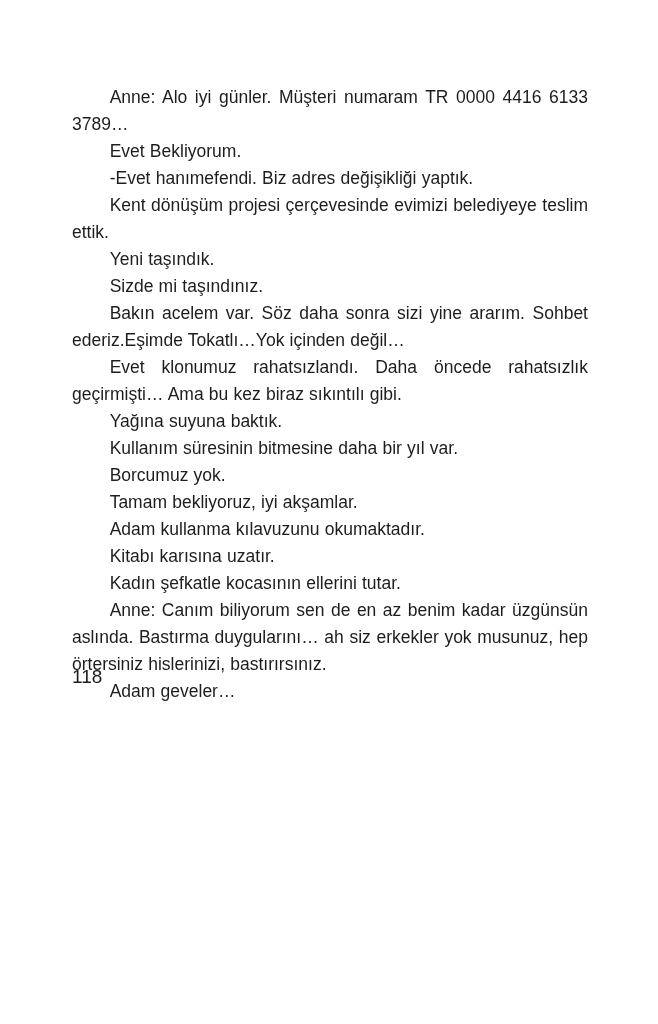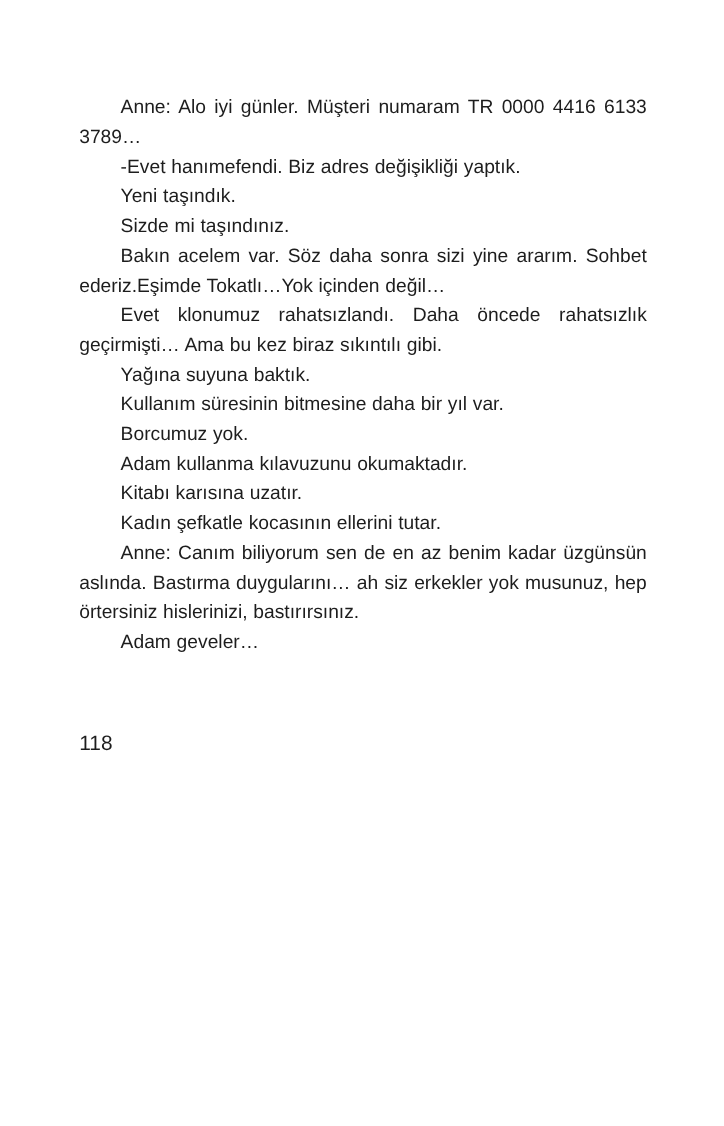--- a/index.html
+++ b/index.html
@@ -33,28 +33,31 @@
     font-size: 19px;
     color: #1d1d1d;
   }
 </style>
 </head>
 <body>
 
 <div class="book-page">
   <div class="body-text">
     <p>Anne: Alo iyi günler. Müşteri numaram TR 0000 4416 6133 3789…</p>
+    <p>Evet Bekliyorum.</p>
     <p>-Evet hanımefendi. Biz adres değişikliği yaptık.</p>
+    <p>Kent dönüşüm projesi çerçevesinde evimizi belediyeye teslim ettik.</p>
     <p>Yeni taşındık.</p>
     <p>Sizde mi taşındınız.</p>
     <p>Bakın acelem var. Söz daha sonra sizi yine ararım. Sohbet ederiz.Eşimde Tokatlı…Yok içinden değil…</p>
     <p>Evet klonumuz rahatsızlandı. Daha öncede rahatsızlık geçirmişti… Ama bu kez biraz sıkıntılı gibi.</p>
     <p>Yağına suyuna baktık.</p>
     <p>Kullanım süresinin bitmesine daha bir yıl var.</p>
     <p>Borcumuz yok.</p>
+    <p>Tamam bekliyoruz, iyi akşamlar.</p>
     <p>Adam kullanma kılavuzunu okumaktadır.</p>
     <p>Kitabı karısına uzatır.</p>
     <p>Kadın şefkatle kocasının ellerini tutar.</p>
     <p>Anne: Canım biliyorum sen de en az benim kadar üzgünsün aslında. Bastırma duygularını… ah siz erkekler yok musunuz, hep örtersiniz hislerinizi, bastırırsınız.</p>
     <p>Adam geveler…</p>
   </div>
   <div class="page-number">118</div>
 </div>
 
 </body></html>

